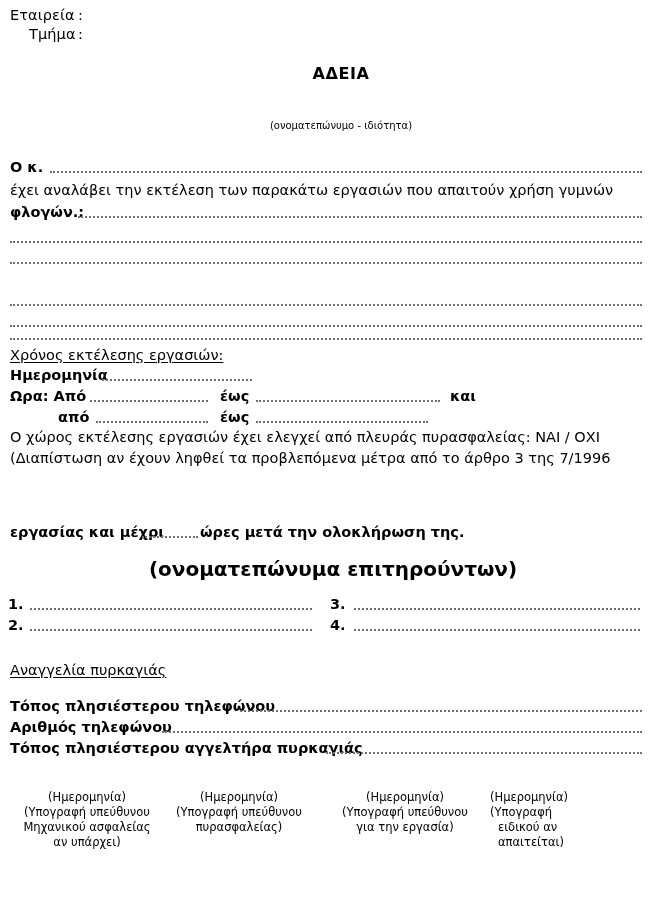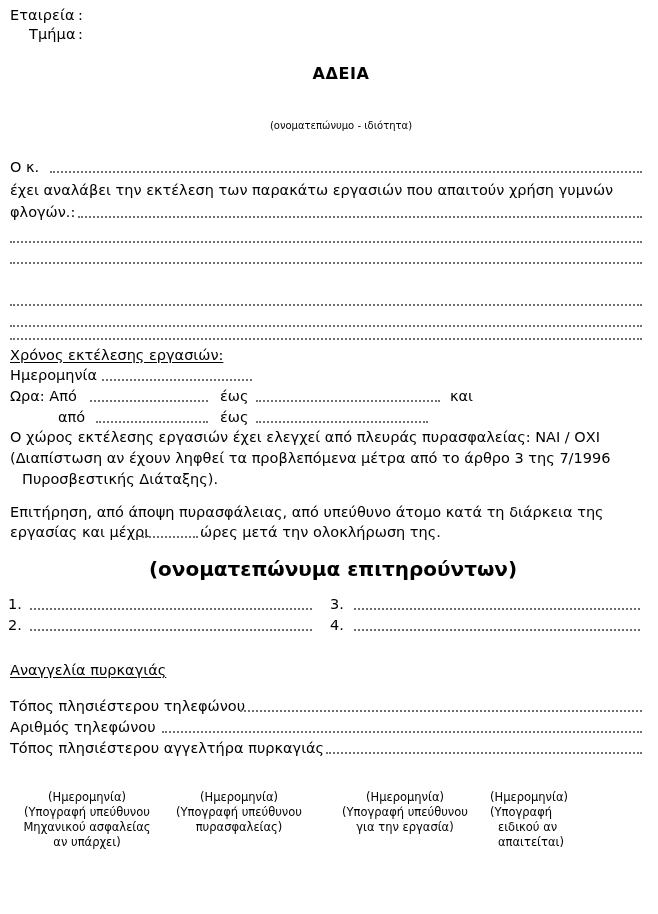--- a/index.html
+++ b/index.html
@@ -73,20 +73,21 @@
     position: absolute;
     height: 18px;
   }
   .dotrow .lbl {
     position: absolute;
     left: 0;
     top: 0;
     white-space: nowrap;
     font-size: 14.5px;
     line-height: 18px;
+    font-weight: bold;
   }
   .dotrow .fill {
     position: absolute;
     bottom: 3px;
     height: 1px;
     border-bottom: 2px dotted #6f6f6f;
   }
   .underline-head {
     text-decoration: underline;
     text-underline-offset: 2px;
@@ -168,23 +169,21 @@
 
   <div class="dotrow" style="left:10px; top:408px; width:500px;">
     <span class="lbl" style="left:48px;">από</span>
     <span class="fill" style="left:86px; width:112px;"></span>
     <span class="lbl" style="left:210px;">έως</span>
     <span class="fill" style="left:246px; width:172px;"></span>
   </div>
 
   <div class="para" style="left:10px; top:427px;">Ο χώρος εκτέλεσης εργασιών έχει ελεγχεί από πλευράς πυρασφαλείας: ΝΑΙ / ΟΧΙ</div>
   <div class="para" style="left:10px; top:448px;">(Διαπίστωση αν έχουν ληφθεί τα προβλεπόμενα μέτρα από το άρθρο 3 της 7/1996</div>
-  <div class="para" style="left:22px; top:469px;">Πυροσβεστικής Διάταξης).</div>
-
-  <div class="para" style="left:10px; top:502px;">Επιτήρηση, από άποψη πυρασφάλειας, από υπεύθυνο άτομο κατά τη διάρκεια της</div>
+
 
   <div class="dotrow" style="left:10px; top:523px; width:500px;">
     <span class="lbl">εργασίας και μέχρι</span>
     <span class="fill" style="left:132px; width:56px;"></span>
     <span class="lbl" style="left:190px;">ώρες μετά την ολοκλήρωση της.</span>
   </div>
 
   <div class="center-block" style="left:0; right:16px; top:557px; font-size:20px;font-weight:bold;">(ονοματεπώνυμα επιτηρούντων)</div>
 
   <div class="dotrow" style="left:8px; top:595px; width:310px;">

